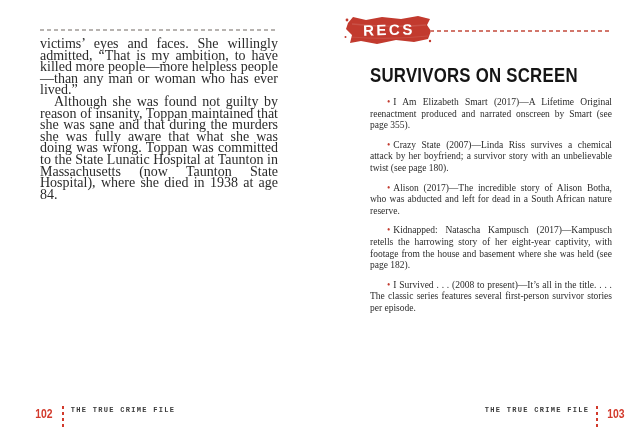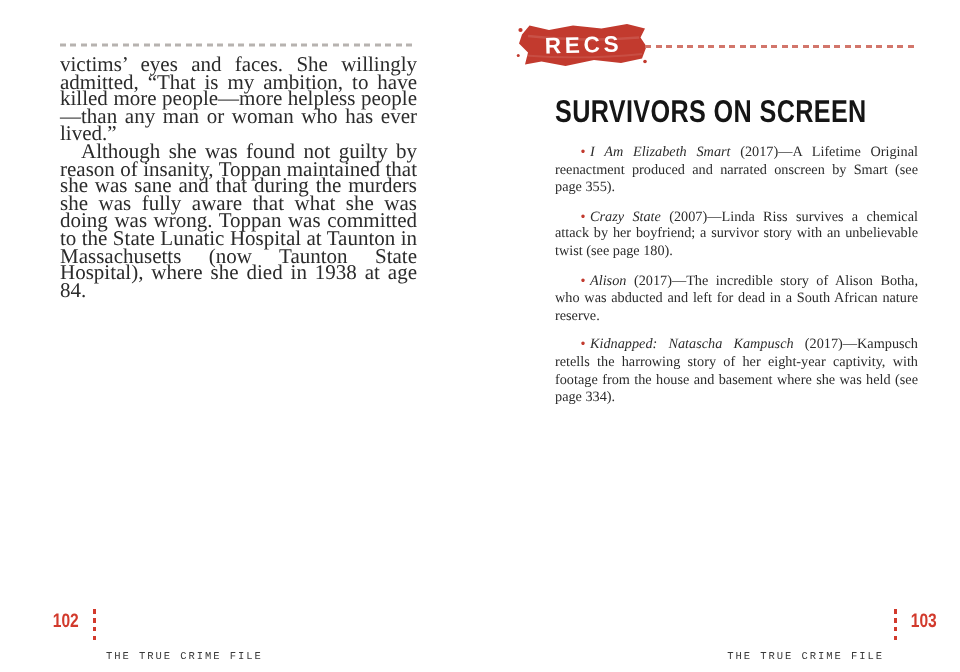--- a/index.html
+++ b/index.html
@@ -30,39 +30,39 @@
     font-family:"Liberation Sans", sans-serif; font-weight:800; font-size:21px;
     color:#151515; letter-spacing:0.3px; white-space:nowrap;
     transform:scaleX(0.8); transform-origin:left top;
   }
   .recs-list {
     position:absolute; left:370px; top:97px; width:242px;
     font-size:9.5px; line-height:11.6px; text-align:justify;
   }
   .recs-list p { margin:0 0 8px 0; text-indent:17px; }
   .bullet { color:#c23a2e; margin-right:3px; }
-  .item-title { font-style:italic; }
+  .item-title { }
 
   
   .footer {
     position:absolute; top:406px; display:flex; align-items:flex-start; gap:7px;
     font-family:"Liberation Mono", monospace;
   }
   .footer-left { left:33px; }
   .footer-right { right:13px; }
   .pagenum {
     color:#d23a2c; font-family:"Liberation Sans", sans-serif; font-weight:800;
     font-size:13px; display:inline-block; transform:scaleX(0.8);
   }
   .vdash {
     width:2px; height:24px;
     background:repeating-linear-gradient(180deg,#d23a2c 0 3px, transparent 3px 6px);
   }
   .footer-title {
-    font-size:7px; font-weight:400; letter-spacing:1.3px; color:#3a3a3a; white-space:nowrap;margin-top:28px;
+    font-size:7px; font-weight:700; letter-spacing:1.3px; color:#3a3a3a; white-space:nowrap;
   }
 </style>
 </head>
 <body>
 
 <div id="spread">
 
   <div class="rule-gray"></div>
 
   <div class="body-text">
@@ -88,21 +88,22 @@
     </svg>
   </div>
   <div class="rule-red"></div>
 
   <div class="heading">SURVIVORS ON SCREEN</div>
 
   <div class="recs-list">
     <p><span class="bullet">•</span><span class="item-title">I Am Elizabeth Smart</span><span> (2017)—A Lifetime Original reenactment produced and narrated onscreen by Smart (see page 355).</span></p>
     <p><span class="bullet">•</span><span class="item-title">Crazy State</span><span> (2007)—Linda Riss survives a chemical attack by her boyfriend; a survivor story with an unbelievable twist (see page 180).</span></p>
     <p><span class="bullet">•</span><span class="item-title">Alison</span><span> (2017)—The incredible story of Alison Botha, who was abducted and left for dead in a South African nature reserve.</span></p>
-    <p><span class="bullet">•</span><span class="item-title">Kidnapped: Natascha Kampusch</span><span> (2017)—Kampusch retells the harrowing story of her eight-year captivity, with footage from the house and basement where she was held (see page 334).</span></p>
+    <p><span class="bullet">•</span><span class="item-title">Kidnapped: Natascha Kampusch</span><span> (2017)—Kampusch retells the harrowing story of her eight-year captivity, with footage from the house and basement where she was held (see page 182).</span></p>
+    <p><span class="bullet">•</span><span class="item-title">I Survived . . .</span><span> (2008 to present)—It’s all in the title. . . . The classic series features several first-person survivor stories per episode.</span></p>
   </div>
 
   <div class="footer footer-right">
     <span class="footer-title">THE TRUE CRIME FILE</span>
     <span class="vdash"></span>
     <span class="pagenum">103</span>
   </div>
 
 </div>
 

